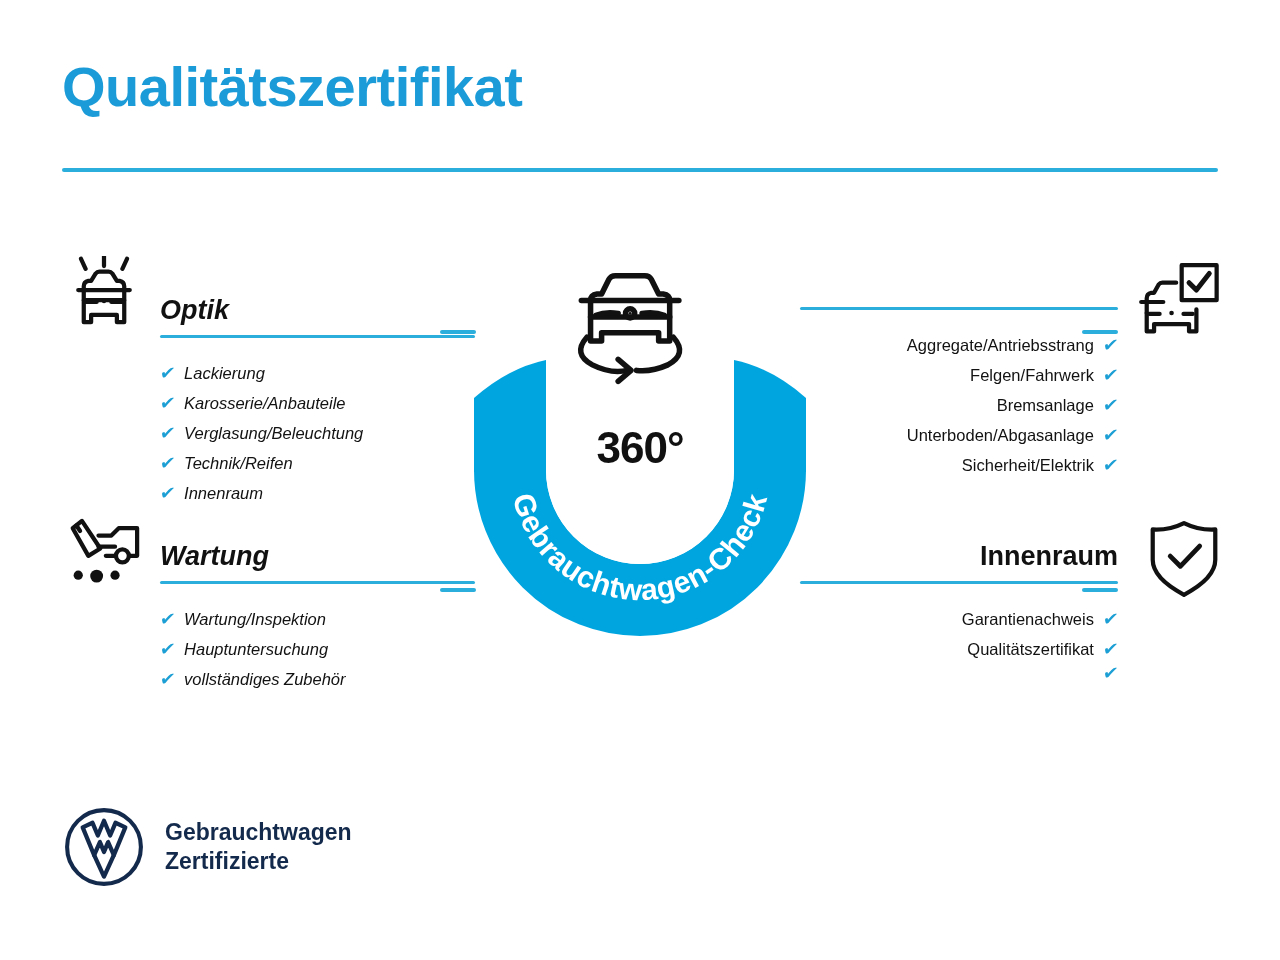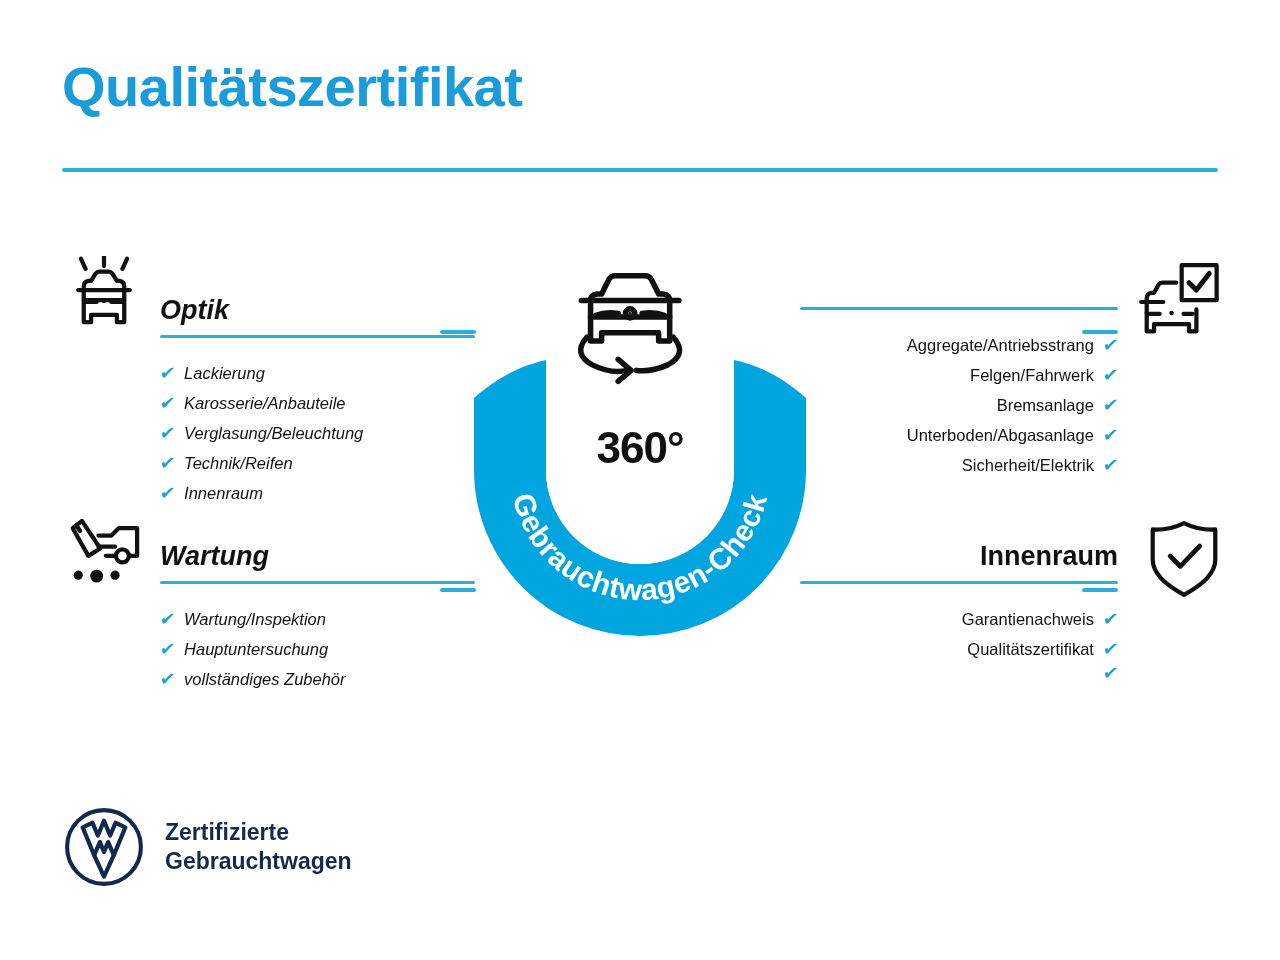--- a/index.html
+++ b/index.html
@@ -360,16 +360,16 @@
                L45 44
                L38 60
                L24 26
                L36 20.5
                L42.5 36 Z" fill="none" stroke="#142A4C" stroke-width="5.2" stroke-linejoin="round"></path>
       <path d="M50 18 L50 56" fill="none" stroke="#142A4C" stroke-width="0"></path>
       <path d="M62 60 L50 86 L38 60" fill="none" stroke="#142A4C" stroke-width="5.2" stroke-linejoin="round"></path>
     </svg>
   </div>
   <div class="vw-text">
+    <div>Gebrauchtwagen</div>
     <div>Zertifizierte</div>
-    <div>Gebrauchtwagen</div>
   </div>
 </div>
 
 </body></html>

